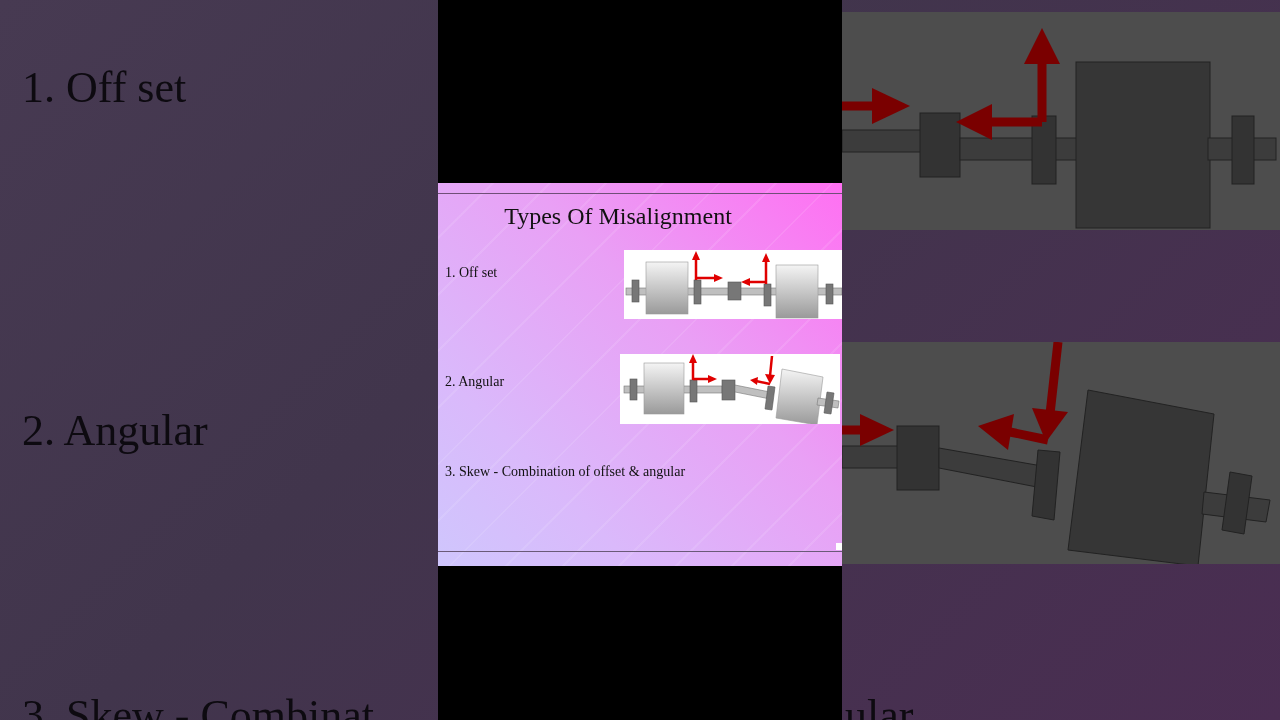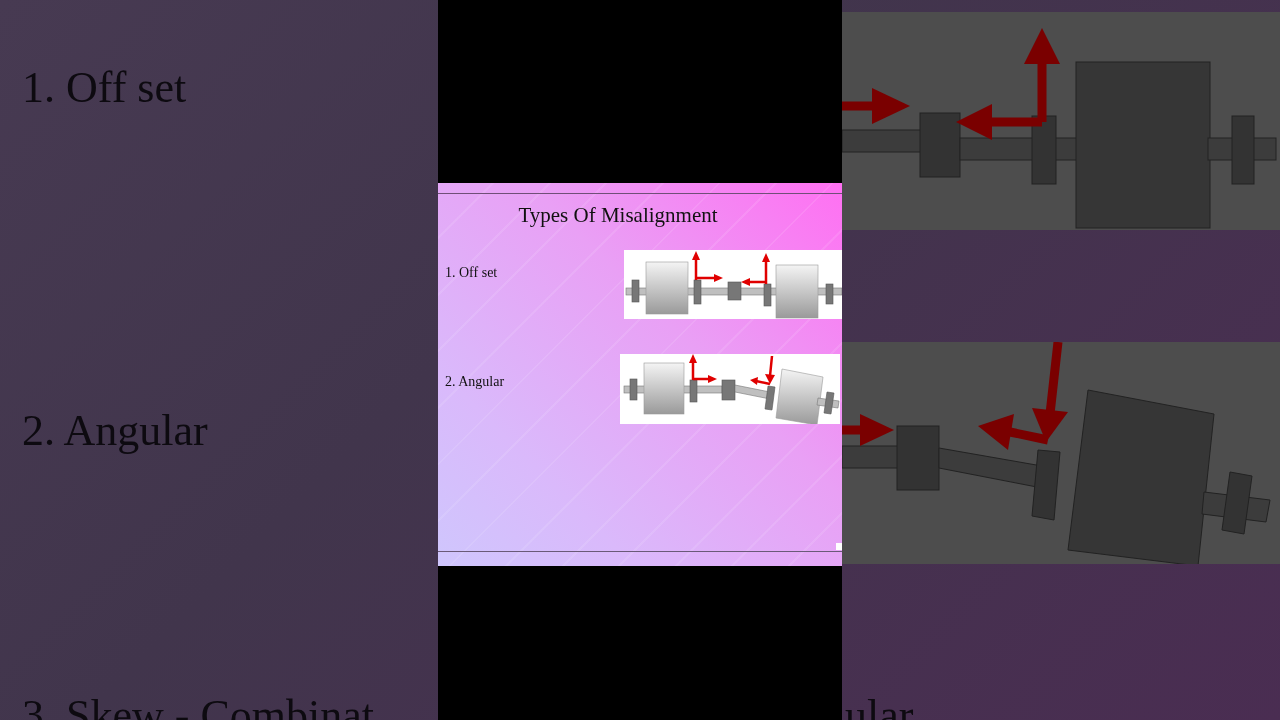--- a/index.html
+++ b/index.html
@@ -12,21 +12,21 @@
   .bg-diagram { position:absolute; left:842px; width:438px; background:#4d4d4d; }
 
   
   .frame { position:absolute; left:438px; top:0; width:404px; height:720px; background:#000; }
   .slide { position:absolute; left:0; top:183px; width:404px; height:383px;
            background: linear-gradient(225deg, #ff70f2 0%, #e9a0f5 40%, #dab9fb 75%, #cfc6fd 100%); overflow:hidden; }
   .slide::before { content:""; position:absolute; inset:0;
            background: repeating-linear-gradient(135deg, rgba(255,255,255,0) 0 38px, rgba(255,255,255,0.10) 38px 40px); }
   .rule-top { position:absolute; left:0; top:10px; width:404px; height:1px; background:#6f4f77; }
   .rule-bot { position:absolute; left:0; top:368px; width:404px; height:1px; background:#6a5a78; }
-  .title { position:absolute; left:0; width:360px; top:20px; text-align:center; font-family:"Liberation Serif", serif; font-size:21px; color:#111; }
+  .title { position:absolute; left:0; width:360px; top:20px; text-align:center; font-family:"Liberation Serif", serif; font-size:24px; color:#111; }
   .item { position:absolute; left:7px; font-family:"Liberation Serif", serif; font-size:14px; color:#111; white-space:nowrap; }
   .diagram { position:absolute; background:#fff; }
   .corner { position:absolute; right:0; bottom:16px; width:6px; height:7px; background:#fff; }
 </style>
 </head>
 <body>
 
 <div class="bg">
   <div class="bg-text" style="left:22px; top:62px;">1. Off set</div>
   <div class="bg-text" style="left:22px; top:405px;">2. Angular</div>
@@ -120,17 +120,18 @@
         <polygon points="207,38 214,39 211,60 204,59" fill="#777" stroke="#555" stroke-width="0.6"></polygon>
         <path d="M73 26 V7 M73 25 H90" stroke="#e00000" stroke-width="2.5" fill="none"></path>
         <polygon points="69,9 73,0 77,9" fill="#e00000"></polygon>
         <polygon points="88,21 97,25 88,29" fill="#e00000"></polygon>
         <path d="M152 2 L150 22 M150 30 L136 27" stroke="#e00000" stroke-width="2.5" fill="none"></path>
         <polygon points="145,20 155,21 150,30" fill="#e00000"></polygon>
         <polygon points="138,23 130,26 137,31" fill="#e00000"></polygon>
       </svg>
     </div>
 
+    <div class="item" style="top:281px;">3. Skew - Combination of offset &amp; angular</div>
 
     <div class="corner"></div>
     <div class="rule-bot"></div>
   </div>
 </div>
 
 </body></html>

